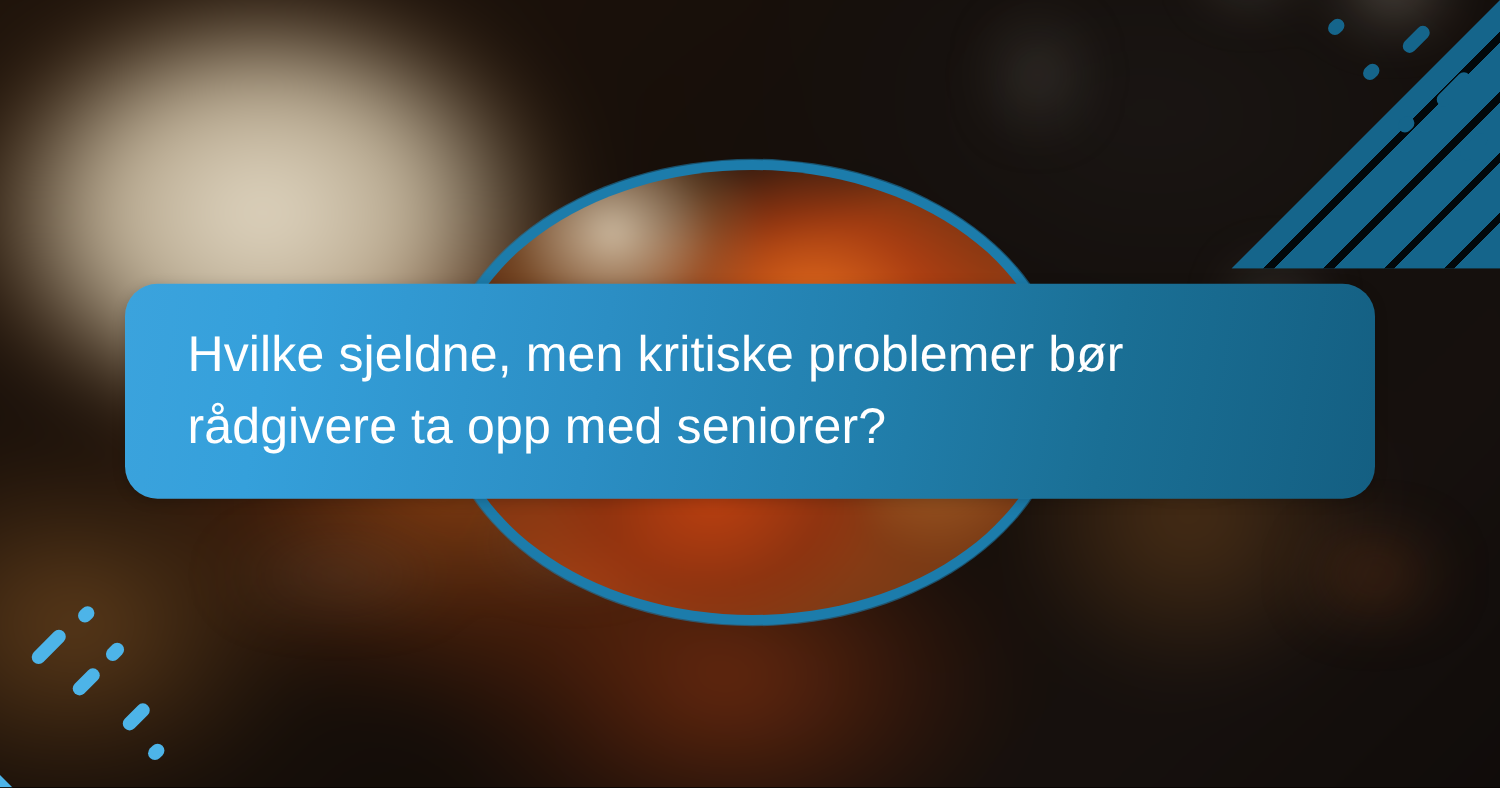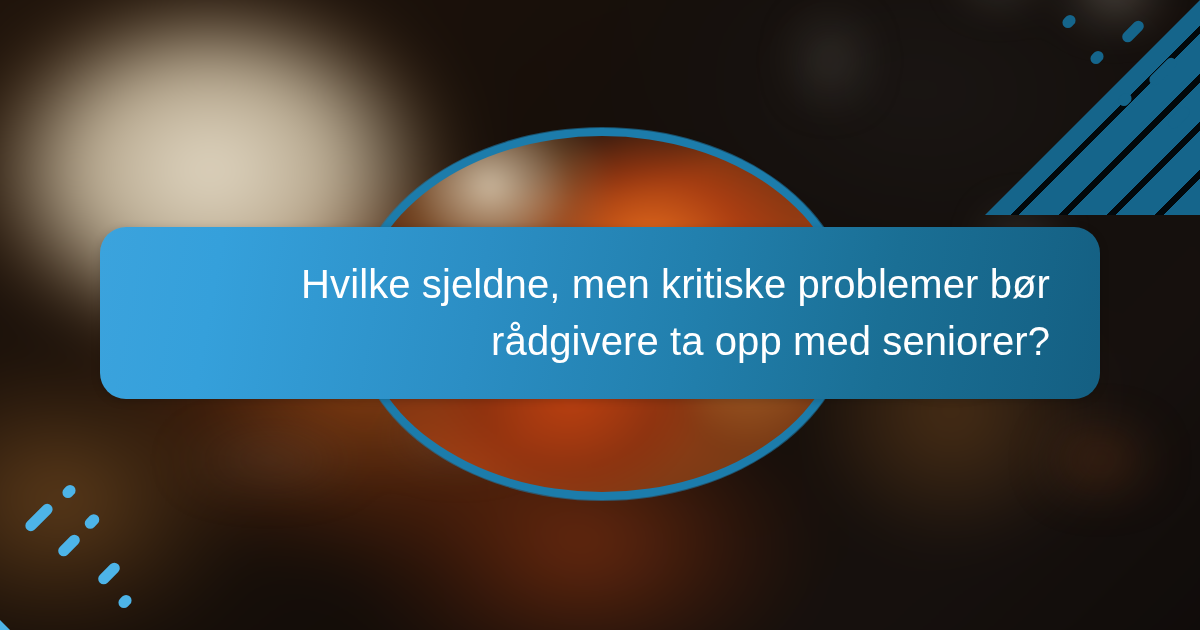--- a/index.html
+++ b/index.html
@@ -138,21 +138,21 @@
     display: flex;
     align-items: center;
     justify-content: center;
     box-shadow: 0 2px 10px rgba(0,0,0,0.18);
   }
   #banner-title {
     color: #ffffff;
     font-size: 40px;
     line-height: 1.42;
     font-weight: 400;
-    text-align: right;
+    text-align: left;
     letter-spacing: 0.1px;
     max-width: 900px;
     padding: 0 24px;
   }
 </style>
 </head>
 <body>
 
 <div id="card">
 

